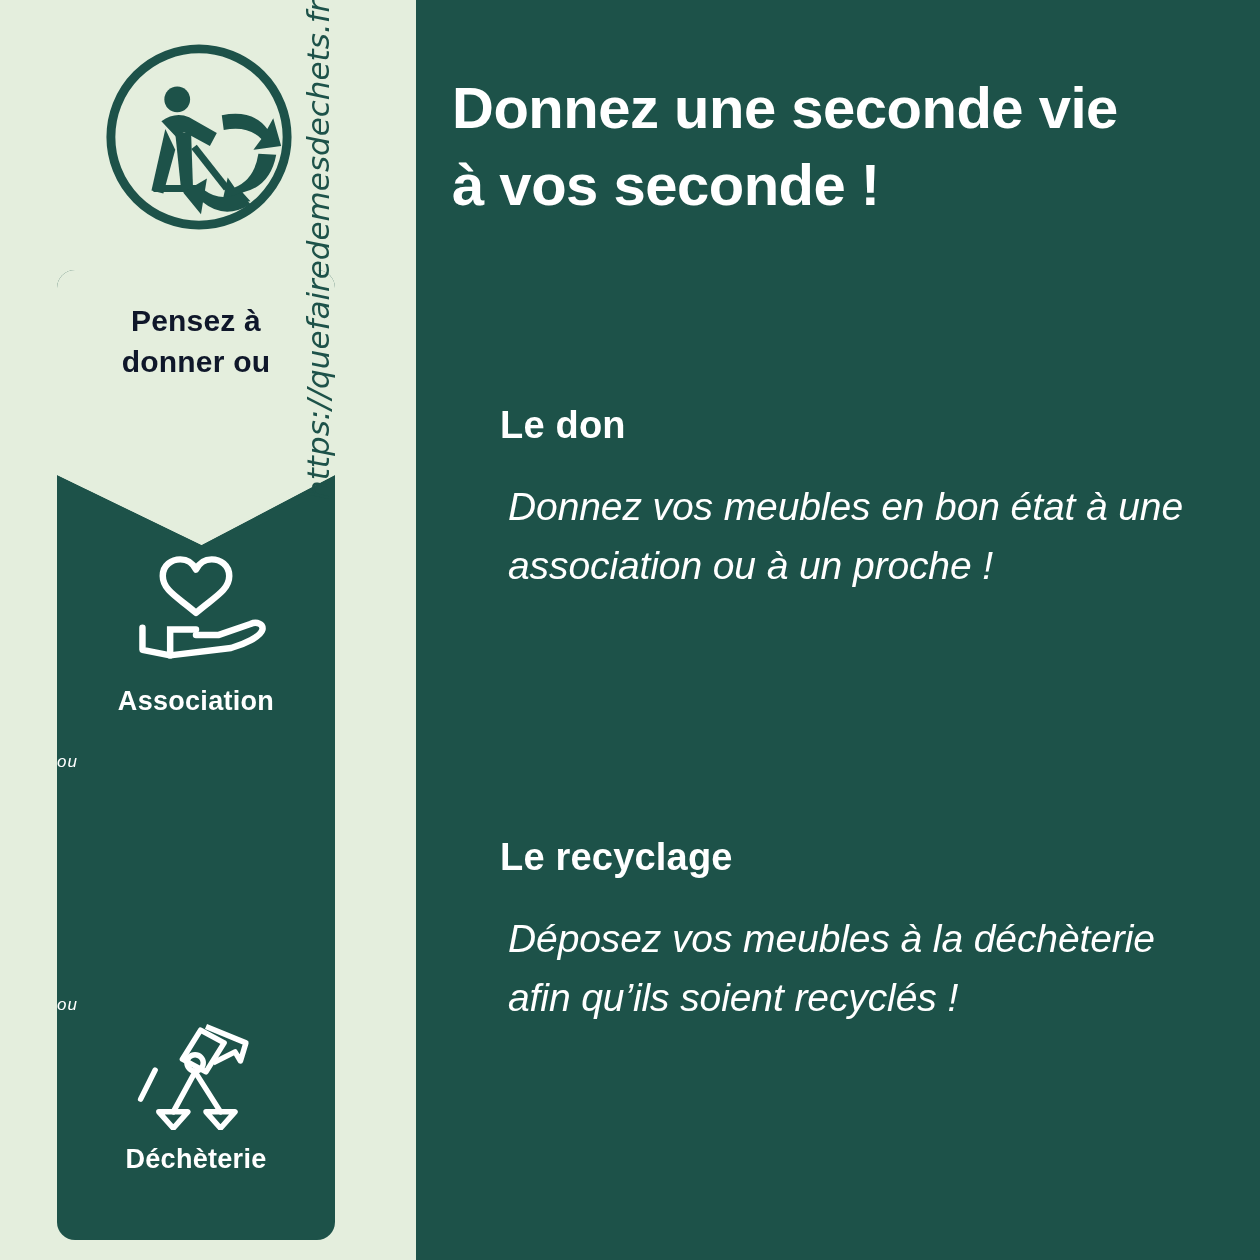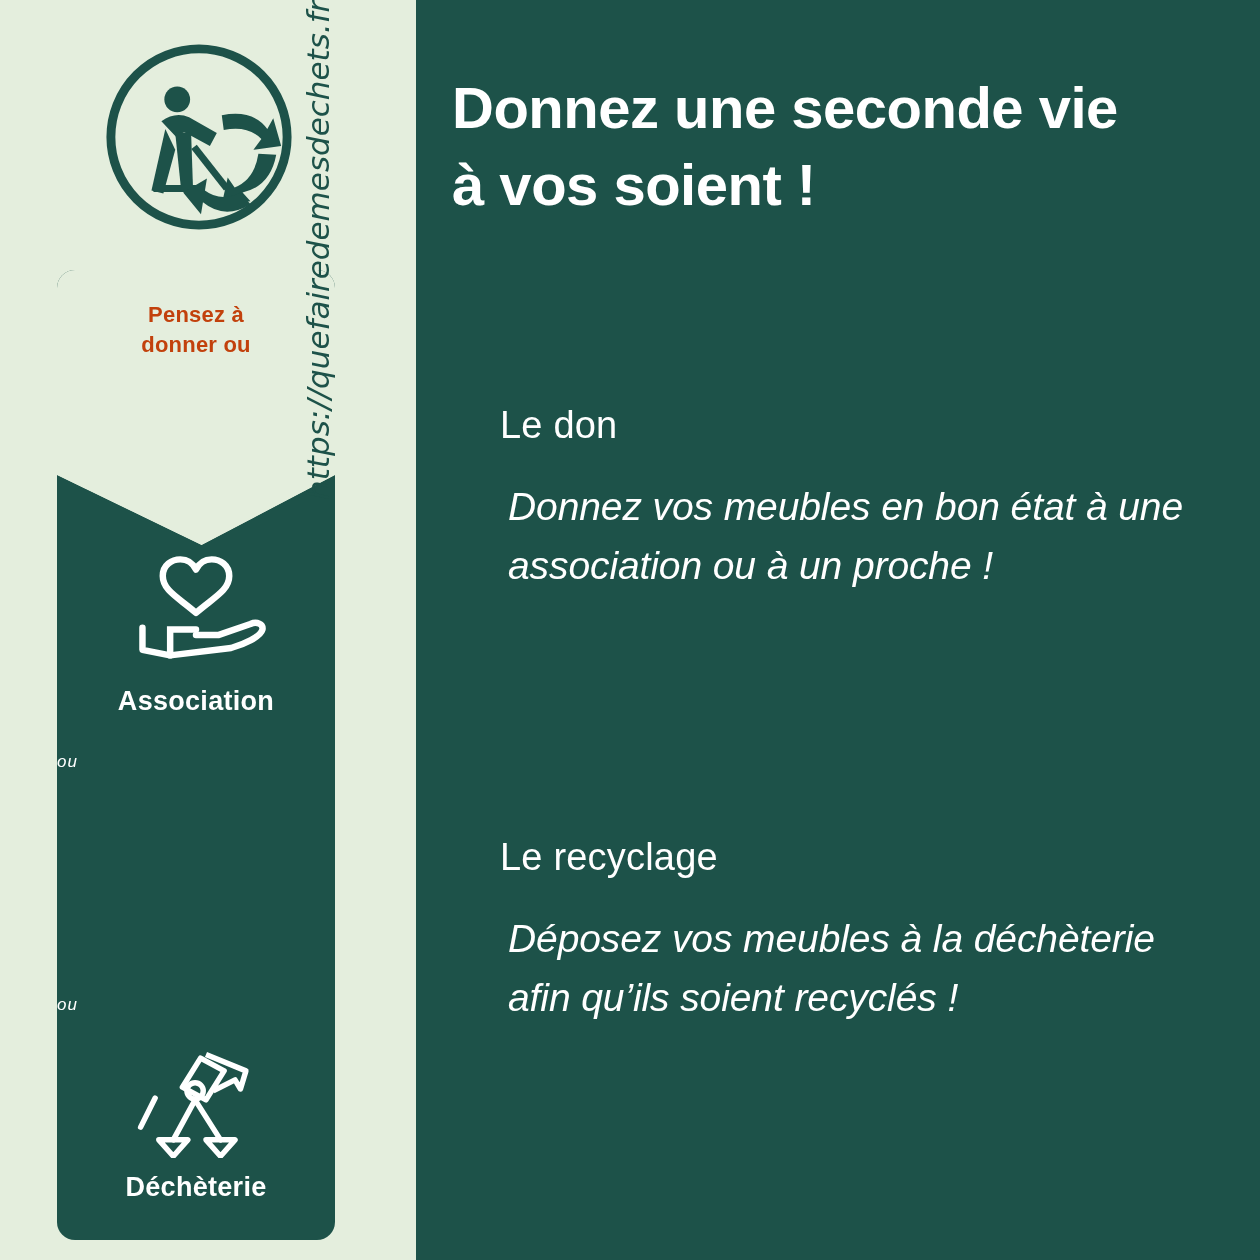--- a/index.html
+++ b/index.html
@@ -76,22 +76,22 @@
     height: 70px;
     background: #e4eedd;
     clip-path: polygon(0 0, 100% 0, 52% 100%);
   }
   .callout-text {
     position: absolute;
     left: 57px;
     top: 300px;
     width: 278px;
     text-align: center;
-    color: #c2410c;
-    font-size: 22px;
+    color: #0f172a;
+    font-size: 30px;
     font-weight: bold;
     line-height: 1.38;
     letter-spacing: .2px;
   }
 
   
   .step {
     position: absolute;
     left: 57px;
     width: 278px;
@@ -115,21 +115,21 @@
     color: #ffffff;
     font-size: 17px;
     font-style: italic;
     letter-spacing: 1px;
   }
 
   .step-association { top: 552px; }
   .ou-1 { top: 752px; }
   .step-magasin { top: 805px; }
   .ou-2 { top: 995px; }
-  .step-decheterie { top: 1040px; }
+  .step-decheterie { top: 1012px; }
   .url-wrap {
     position: absolute;
     left: 300px;
     top: 500px;
     width: 660px;
     height: 60px;
     transform: rotate(-90deg);
     transform-origin: 0 0;
   }
 
@@ -143,21 +143,21 @@
     color: #ffffff;
     font-size: 58px;
     font-weight: bold;
     line-height: 1.32;
     letter-spacing: -.5px;
   }
 
   .block { position: absolute; left: 500px; width: 700px; color: #ffffff; }
   .block-title {
     font-size: 38px;
-    font-weight: normal;
+    font-weight: bold;
     margin-bottom: 30px;
     letter-spacing: .2px;
   }
   .block-body {
     font-size: 39px;
     font-style: italic;
     line-height: 1.52;
     letter-spacing: -.1px;
     margin-left: 8px;
   }
@@ -228,21 +228,21 @@
     </span>
     <span class="step-label">Déchèterie</span>
   </div>
 
   <div class="url-wrap">
     <div style="position:absolute;left:0;top:0;width:660px;color:#1d5249;font-family:'DejaVu Sans',sans-serif;font-size:31px;font-style:italic;white-space:nowrap;">https://quefairedemesdechets.fr</div>
   </div>
 
   <div class="headline">
     <div>Donnez une seconde vie</div>
-    <div>à vos soient !</div>
+    <div>à vos seconde !</div>
   </div>
 
   <div class="block block-don">
     <div class="block-title">Le don</div>
     <div class="block-body">Donnez vos meubles en bon état à une association ou à un proche !</div>
   </div>
 
   <div class="block block-recyclage">
     <div class="block-title">Le recyclage</div>
     <div class="block-body">Déposez vos meubles à la déchèterie afin qu’ils soient recyclés !</div>

